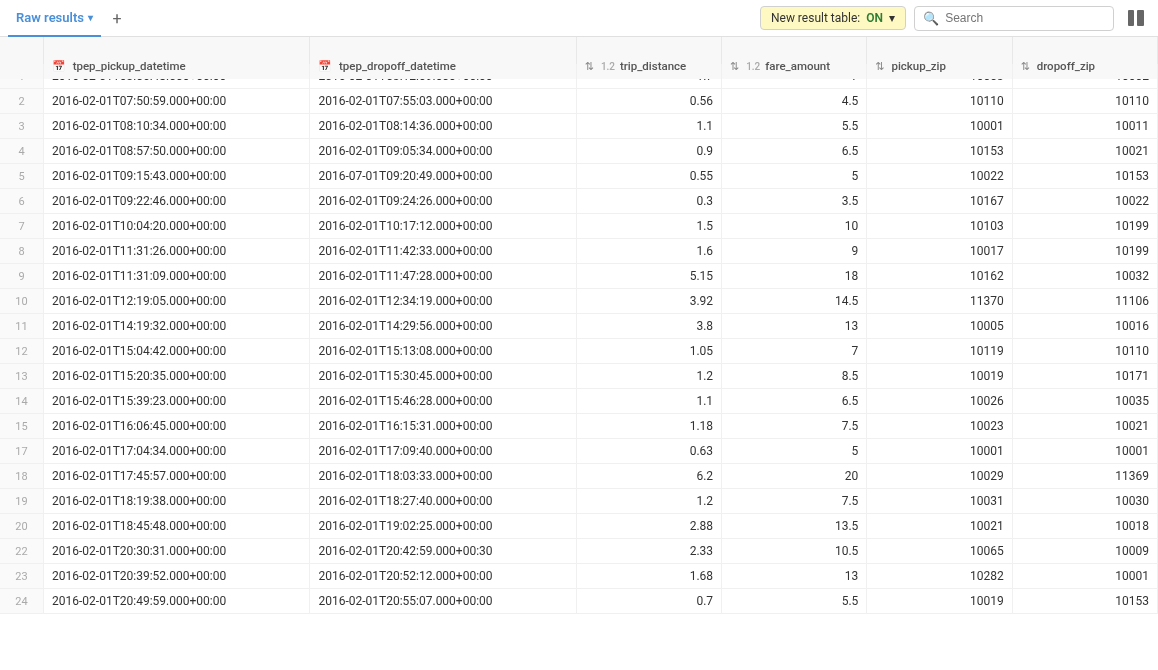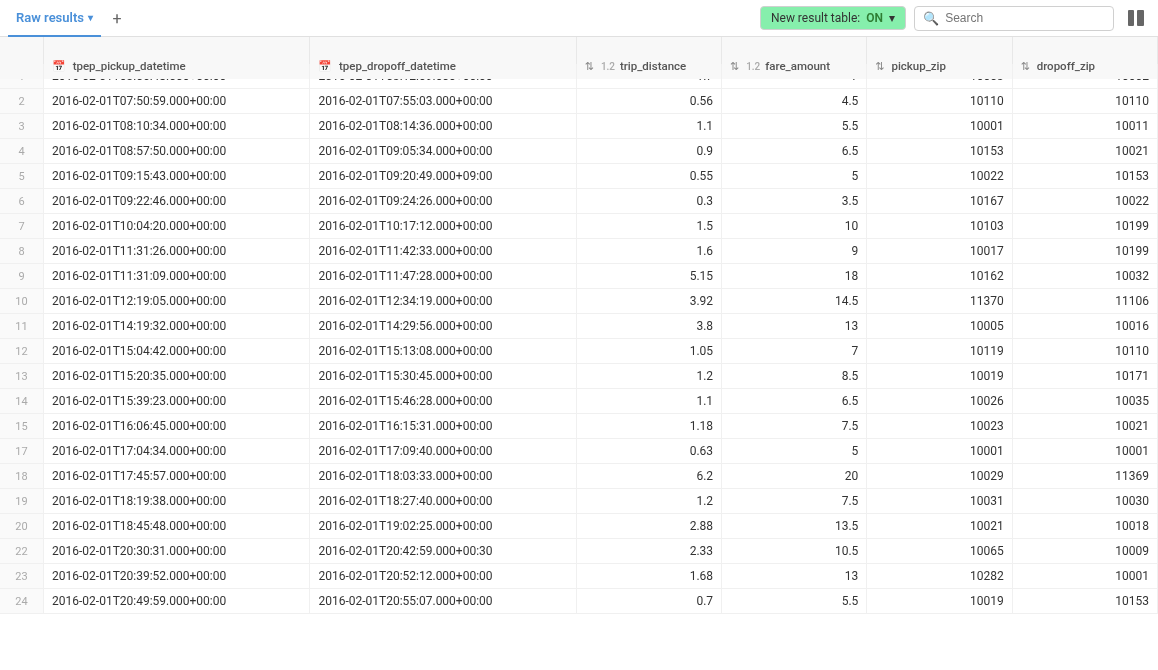--- a/index.html
+++ b/index.html
@@ -63,21 +63,21 @@
     .new-result-toggle {
       display: flex;
       align-items: center;
       gap: 6px;
       font-size: 12px;
       color: #333;
       padding: 4px 10px;
       border: 1px solid #d0d0d0;
       border-radius: 4px;
       cursor: pointer;
-      background: #86efac;
+      background: #fef9c3;
       text-align: center;
     }
     .toggle-on {
       color: #2e7d32;
       font-weight: 600;
     }
 
     .search-box {
       display: flex;
       align-items: center;
@@ -285,21 +285,21 @@
     <td>2016-02-01T08:57:50.000+00:00</td>
     <td>2016-02-01T09:05:34.000+00:00</td>
     <td class="num-cell">0.9</td>
     <td class="num-cell">6.5</td>
     <td class="num-cell">10153</td>
     <td class="num-cell">10021</td>
   </tr>
         <tr>
     <td class="row-num">5</td>
     <td>2016-02-01T09:15:43.000+00:00</td>
-    <td>2016-02-01T09:20:49.000+09:00</td>
+    <td>2016-07-01T09:20:49.000+00:00</td>
     <td class="num-cell">0.55</td>
     <td class="num-cell">5</td>
     <td class="num-cell">10022</td>
     <td class="num-cell">10153</td>
   </tr>
         <tr>
     <td class="row-num">6</td>
     <td>2016-02-01T09:22:46.000+00:00</td>
     <td>2016-02-01T09:24:26.000+00:00</td>
     <td class="num-cell">0.3</td>

